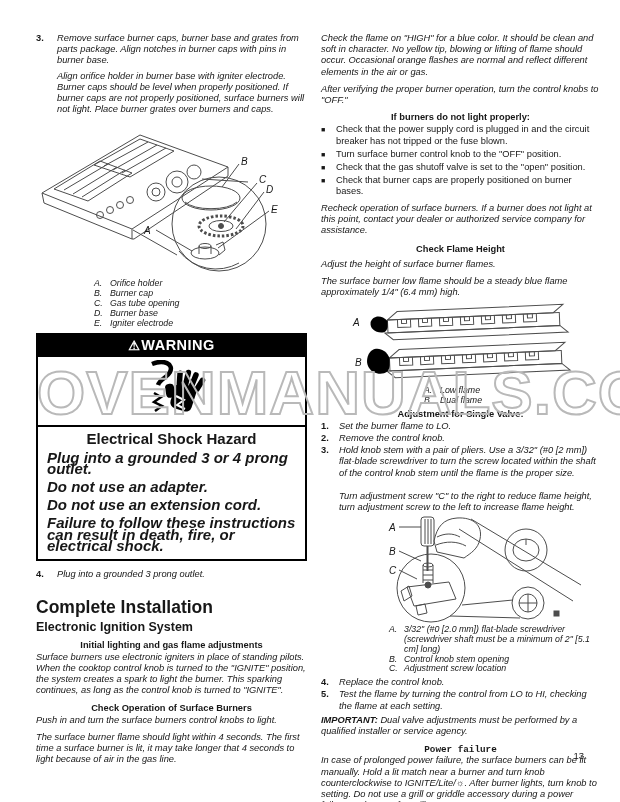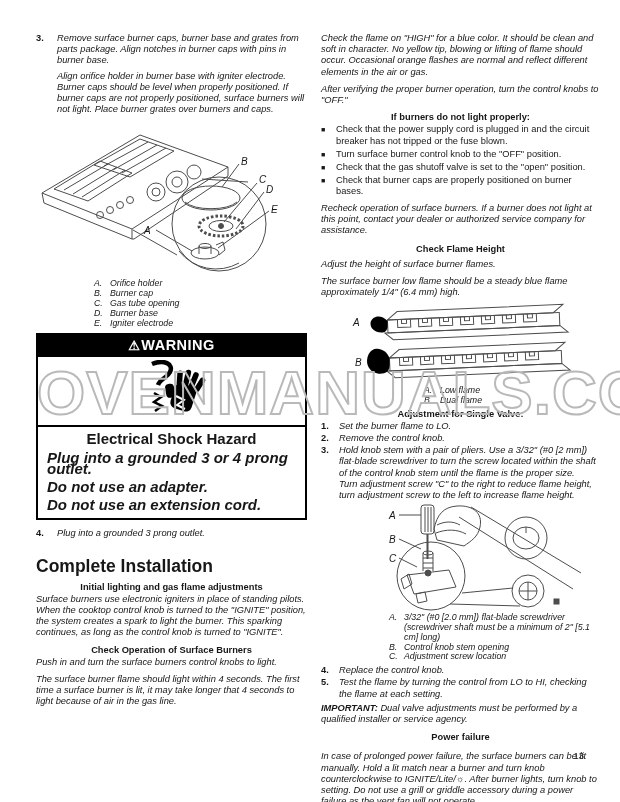--- a/index.html
+++ b/index.html
@@ -169,31 +169,33 @@
             </g>
           </g>
           <polyline points="46,36 54,40 47,45 55,49" fill="none" stroke="#fff" stroke-width="2"></polyline>
         </svg>
       </div>
       <div class="warnbody">
         <div class="hazard-title">Electrical Shock Hazard</div>
         <p>Plug into a grounded 3 or 4 prong outlet.</p>
         <p>Do not use an adapter.</p>
         <p>Do not use an extension cord.</p>
+        <p>Failure to follow these instructions can result in death, fire, or electrical shock.</p>
       </div>
     </div>
 
     <div class="numitem" style="margin-top:8px;">
       <span class="num">4.</span>
       <div class="ntext">
           <p>Plug into a grounded 3 prong outlet.</p>
         </div>
     </div>
 
     <h1>Complete Installation</h1>
+    <h2>Electronic Ignition System</h2>
 
     <div class="minihead">Initial lighting and gas flame adjustments</div>
     <p>Surface burners use electronic igniters in place of standing pilots. When the cooktop control knob is turned to the "IGNITE" position, the system creates a spark to light the burner. This sparking continues, as long as the control knob is turned to "IGNITE".</p>
 
     <div class="minihead">Check Operation of Surface Burners</div>
     <p>Push in and turn the surface burners control knobs to light.</p>
     <p style="margin-top:6px;">The surface burner flame should light within 4 seconds. The first time a surface burner is lit, it may take longer that 4 seconds to light because of air in the gas line.</p>
   </div>
 
   <div class="col col-right">
@@ -270,21 +272,21 @@
         </div>
       <div class="numitem" style="margin-bottom:1px;">
           <span class="num">2.</span>
           <div class="ntext">
             <p style="margin:0">Remove the control knob.</p>
           </div>
         </div>
       <div class="numitem" style="margin-bottom:2px;">
           <span class="num">3.</span>
           <div class="ntext">
-        <p style="margin:0 0 0 0">Hold knob stem with a pair of pliers. Use a 3/32" (#0 [2 mm]) flat-blade screwdriver to turn the screw located within the shaft of the control knob stem until the flame is the proper size.</p>
+        <p style="margin:0 0 12px 0">Hold knob stem with a pair of pliers. Use a 3/32" (#0 [2 mm]) flat-blade screwdriver to turn the screw located within the shaft of the control knob stem until the flame is the proper size.</p>
         <p style="margin:0">Turn adjustment screw "C" to the right to reduce flame height, turn adjustment screw to the left to increase flame height.</p>
       </div>
         </div>
     </div>
 
     <figure class="fig-valve">
       <svg width="272" height="108" viewBox="0 0 272 108">
         <g class="sketch">
 
           <line x1="78" y1="12" x2="100" y2="12"></line>
@@ -359,18 +361,18 @@
       <div class="numitem" style="margin-bottom:3px;">
           <span class="num">5.</span>
           <div class="ntext">
             <p style="margin:0">Test the flame by turning the control from LO to HI, checking the flame at each setting.</p>
           </div>
         </div>
     </div>
 
     <p class="imp"><span class="lab">IMPORTANT:</span><span> Dual valve adjustments must be performed by a qualified installer or service agency.</span></p>
 
-    <div class="minihead" style="margin-top:7px;margin-bottom:8px;">Power failure</div>
+    <div class="minihead" style="margin-top:7px;margin-bottom:0;font-family:Liberation Mono, monospace;">Power failure</div>
     <p>In case of prolonged power failure, the surface burners can be lit manually. Hold a lit match near a burner and turn knob counterclockwise to IGNITE/Lite/☼. After burner lights, turn knob to setting. Do not use a grill or griddle accessory during a power failure as the vent fan will not operate.</p>
   </div>
 
   <div class="pagenum">13</div>
 </div>
 
 </body></html>

